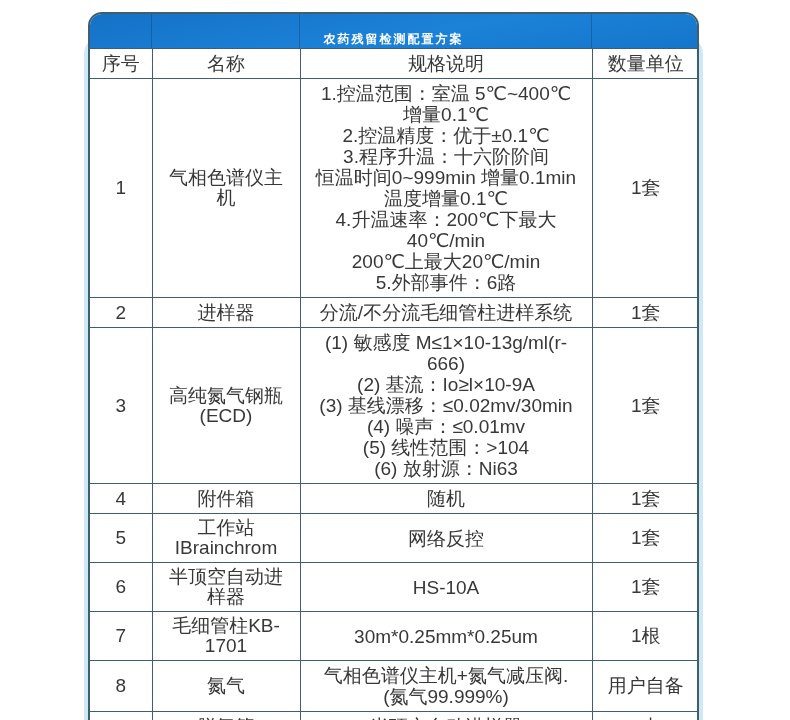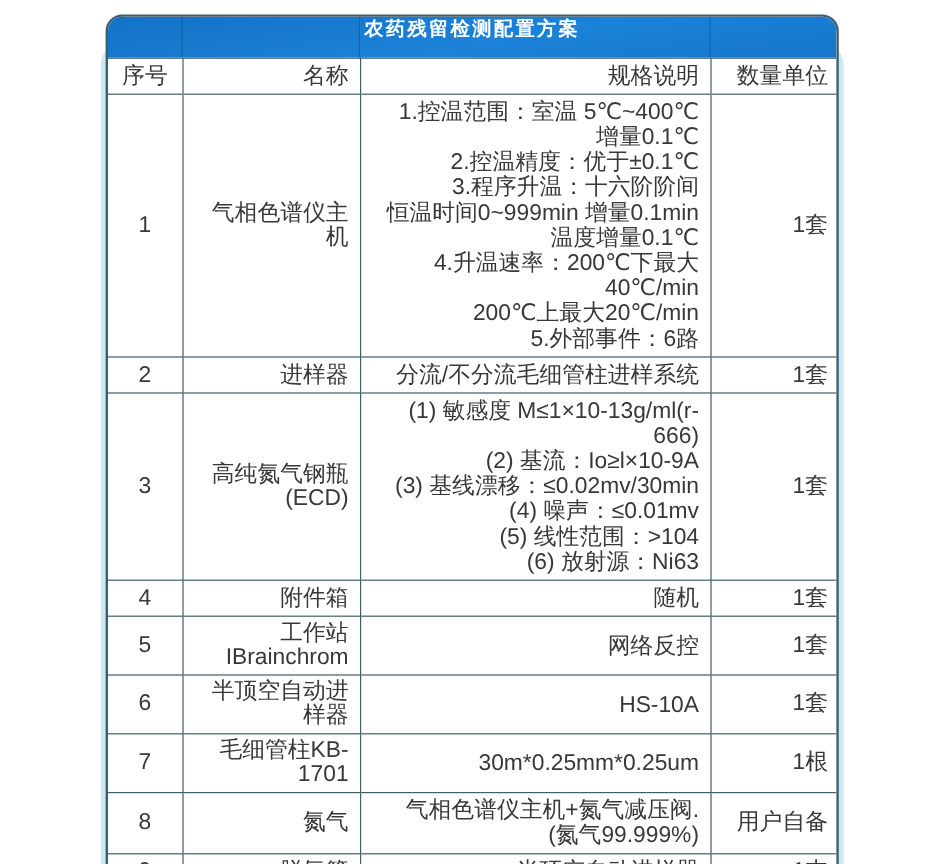--- a/index.html
+++ b/index.html
@@ -34,24 +34,24 @@
     background: #ffffff;
     border: 2px solid #3f5f6e;
     border-radius: 14px;
     overflow: hidden;
   }
   .title-bar {
     position: relative;
     height: 34px;
     background: linear-gradient(170deg, #1571c6 0%, #1b82d8 55%, #1576cb 100%);
     display: flex;
-    align-items: flex-start;
+    align-items: flex-end;
     justify-content: center;
     color: #ffffff;
-    font-size: 16px;
+    font-size: 12px;
     font-weight: bold;
     letter-spacing: 2px;
   }
   .title-bar .tick {
     position: absolute;
     top: 0;
     bottom: 0;
     width: 1px;
     background: rgba(15, 55, 85, 0.35);
   }
@@ -61,21 +61,21 @@
   table {
     width: 100%;
     border-collapse: collapse;
     font-size: 19px;
     table-layout: fixed;
     border-radius: 16px;
   }
   th, td {
     border: 1px solid #3f5f6e;
     padding: 4px 9px;
-    text-align: right;
+    text-align: center;
     font-weight: normal;
     vertical-align: middle;
     line-height: 20px;
     word-wrap: break-word;
   }
   th { height: 21px; }
   col.w-no   { width: 62px; }
   col.w-name { width: 148px; }
   col.w-spec { width: 292px; }
   col.w-qty  { width: 107px; }

